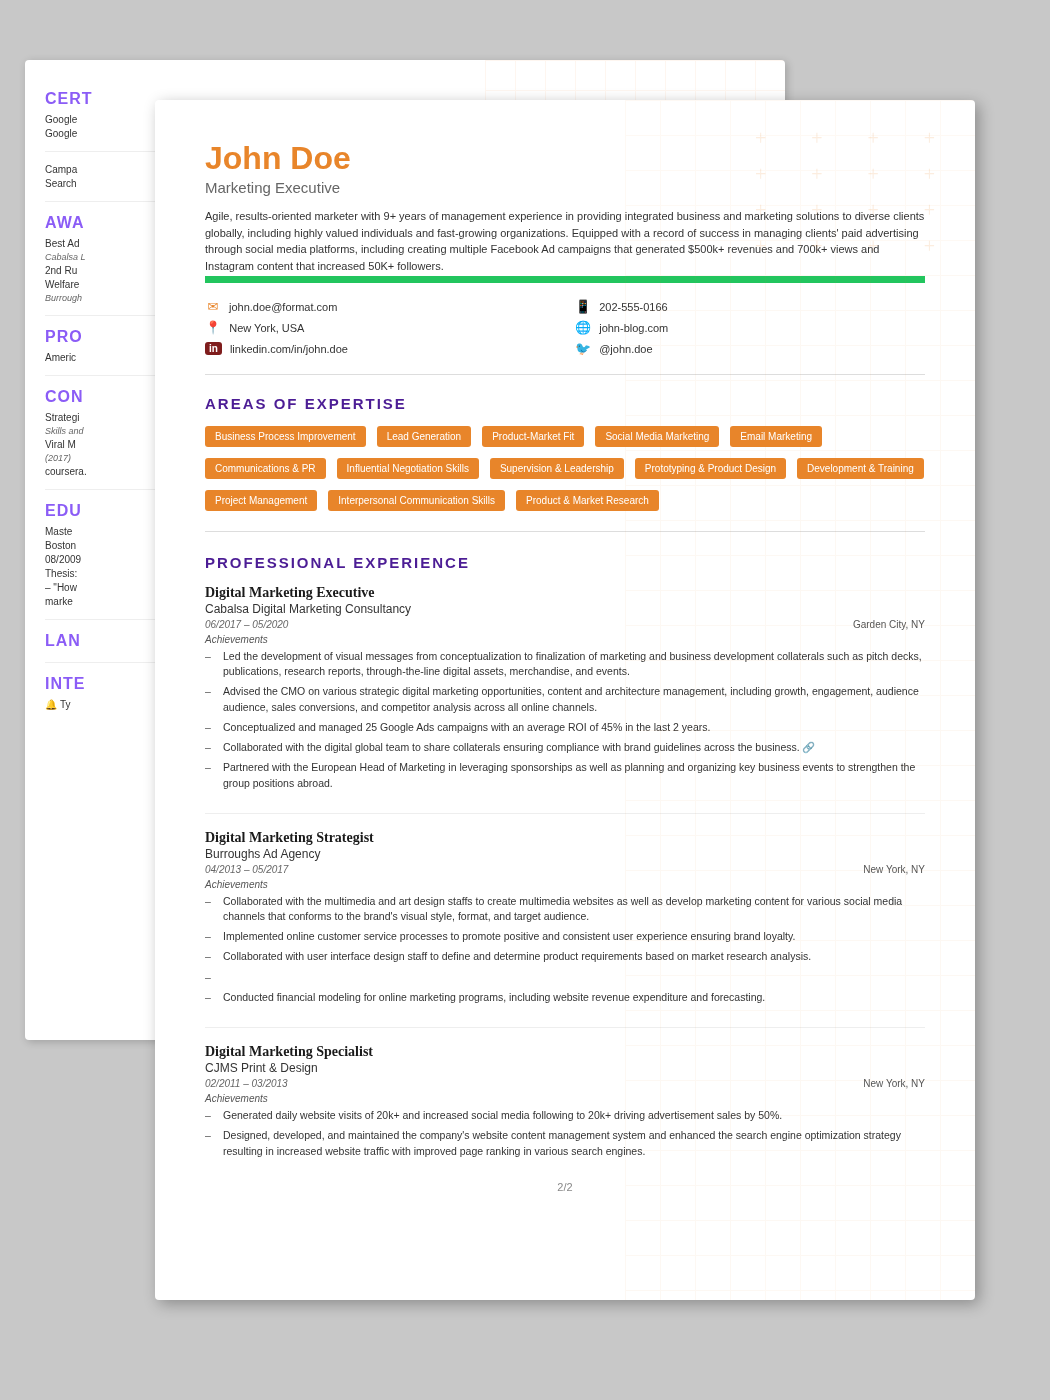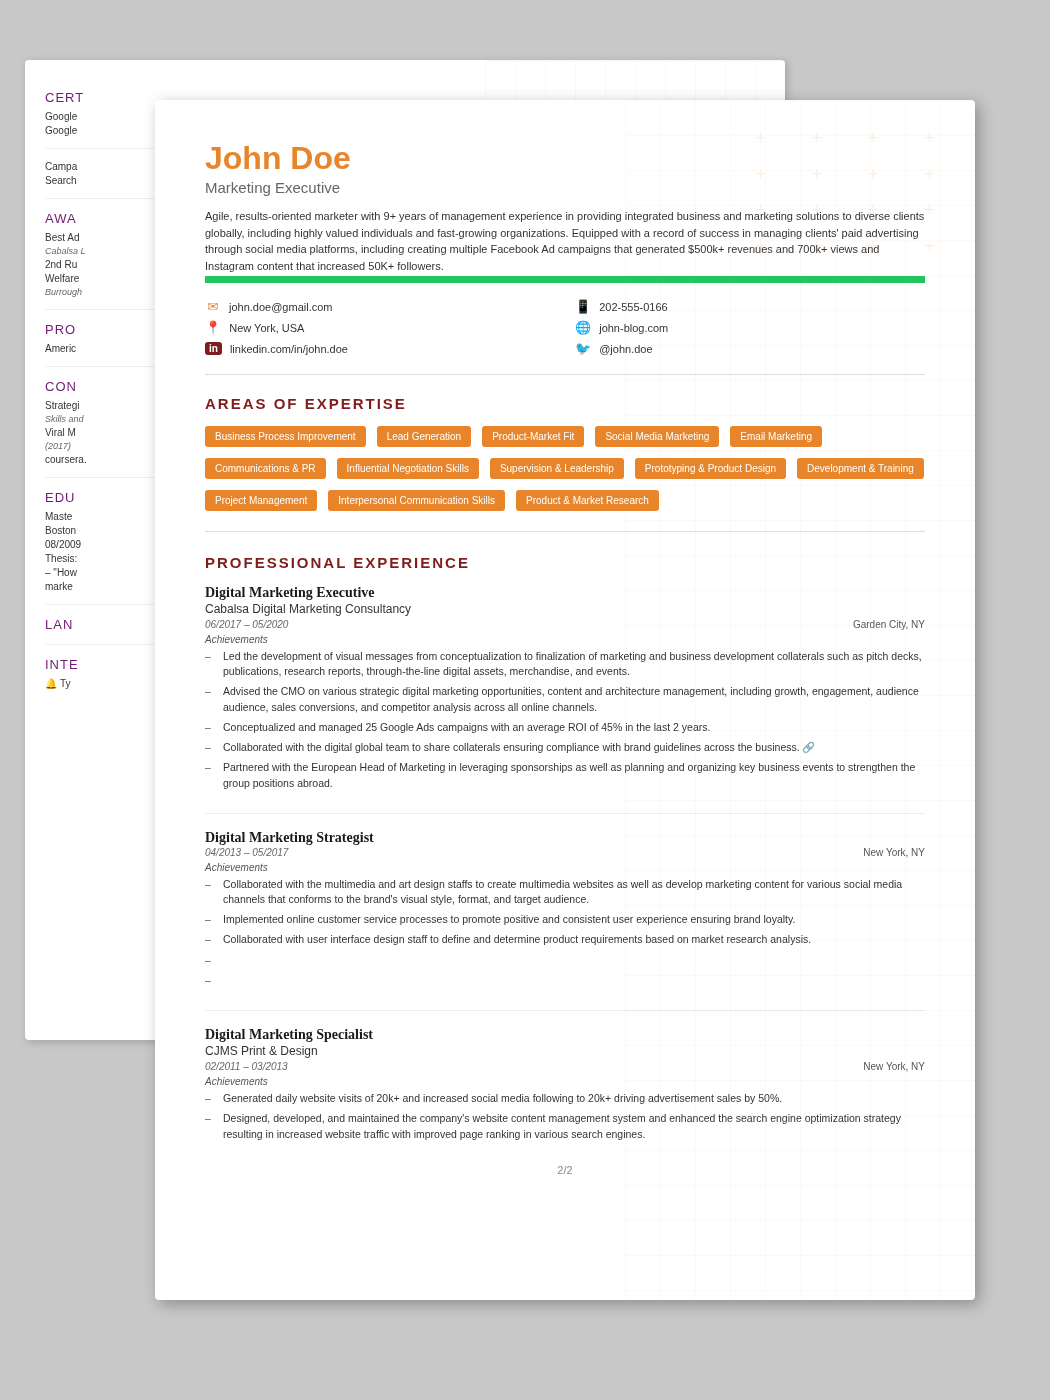--- a/index.html
+++ b/index.html
@@ -80,23 +80,23 @@
       height: 100%;
       opacity: 0.05;
       background-image: 
         linear-gradient(#e8852a 1px, transparent 1px),
         linear-gradient(90deg, #e8852a 1px, transparent 1px);
       background-size: 35px 35px;
     }
 
     
     .back-section-title {
-      color: #701a75;
-      font-size: 13px;
-      font-weight: normal;
+      color: #8b5cf6;
+      font-size: 16px;
+      font-weight: bold;
       font-family: Arial, sans-serif;
       letter-spacing: 1px;
       margin-bottom: 6px;
     }
 
     .back-item {
       font-size: 10px;
       color: #333;
       margin-bottom: 3px;
       font-family: Arial, sans-serif;
@@ -163,21 +163,21 @@
       color: #e8852a;
       font-size: 13px;
       min-width: 16px;
       text-align: center;
     }
 
     
     .section-header {
       font-size: 15px;
       font-weight: bold;
-      color: #7f1d1d;
+      color: #4c1d95;
       font-family: Arial, sans-serif;
       letter-spacing: 2px;
       text-transform: uppercase;
       margin-bottom: 14px;
       margin-top: 4px;
     }
 
     
     .expertise-container {
       display: flex;
@@ -353,21 +353,21 @@
       + + + +
     </div>
 
     <div class="name">John Doe</div>
     <div class="job-title">Marketing Executive</div>
     <div class="summary">Agile, results-oriented marketer with 9+ years of management experience in providing integrated business and marketing solutions to diverse clients globally, including highly valued individuals and fast-growing organizations. Equipped with a record of success in managing clients' paid advertising through social media platforms, including creating multiple Facebook Ad campaigns that generated $500k+ revenues and 700k+ views and Instagram content that increased 50K+ followers.</div>
 
     <div class="contact-grid">
       <div class="contact-item">
         <span class="contact-icon">✉</span>
-        <span>john.doe@gmail.com</span>
+        <span>john.doe@format.com</span>
       </div>
       <div class="contact-item">
         <span class="contact-icon">📱</span>
         <span>202-555-0166</span>
       </div>
       <div class="contact-item">
         <span class="contact-icon">📍</span>
         <span>New York, USA</span>
       </div>
       <div class="contact-item">
@@ -430,20 +430,21 @@
       <div class="achievement-item">
         <span class="achievement-dash">–</span>
         <span>Partnered with the European Head of Marketing in leveraging sponsorships as well as planning and organizing key business events to strengthen the group positions abroad.</span>
       </div>
     </div>
 
     <hr class="job-divider">
 
     <div class="job-block">
       <div class="job-title-text">Digital Marketing Strategist</div>
+      <div class="job-company">Burroughs Ad Agency</div>
       <div class="job-meta">
         <span class="job-dates">04/2013 – 05/2017</span>
         <span class="job-location">New York, NY</span>
       </div>
       <div class="achievements-label">Achievements</div>
       <div class="achievement-item">
         <span class="achievement-dash">–</span>
         <span>Collaborated with the multimedia and art design staffs to create multimedia websites as well as develop marketing content for various social media channels that conforms to the brand's visual style, format, and target audience.</span>
       </div>
       <div class="achievement-item">
@@ -452,20 +453,21 @@
       </div>
       <div class="achievement-item">
         <span class="achievement-dash">–</span>
         <span>Collaborated with user interface design staff to define and determine product requirements based on market research analysis.</span>
       </div>
       <div class="achievement-item">
         <span class="achievement-dash">–</span>
       </div>
       <div class="achievement-item">
         <span class="achievement-dash">–</span>
+        <span>Conducted financial modeling for online marketing programs, including website revenue expenditure and forecasting.</span>
       </div>
     </div>
 
     <hr class="job-divider">
 
     <div class="job-block">
       <div class="job-title-text">Digital Marketing Specialist</div>
       <div class="job-company">CJMS Print &amp; Design</div>
       <div class="job-meta">
         <span class="job-dates">02/2011 – 03/2013</span>

